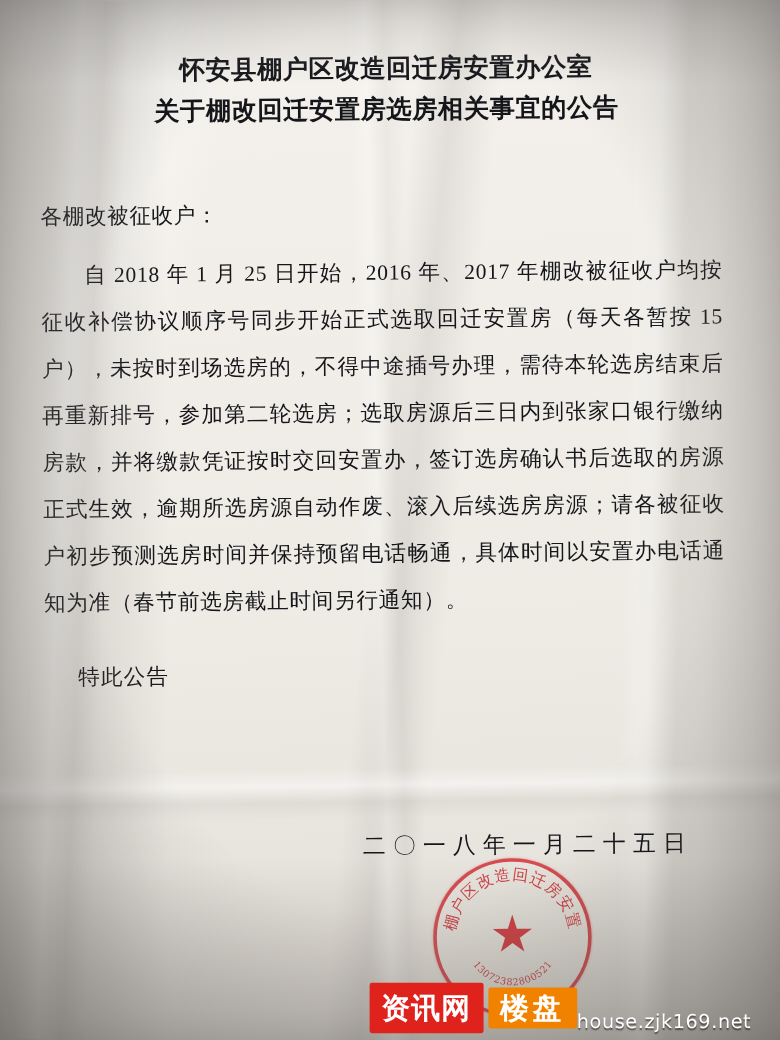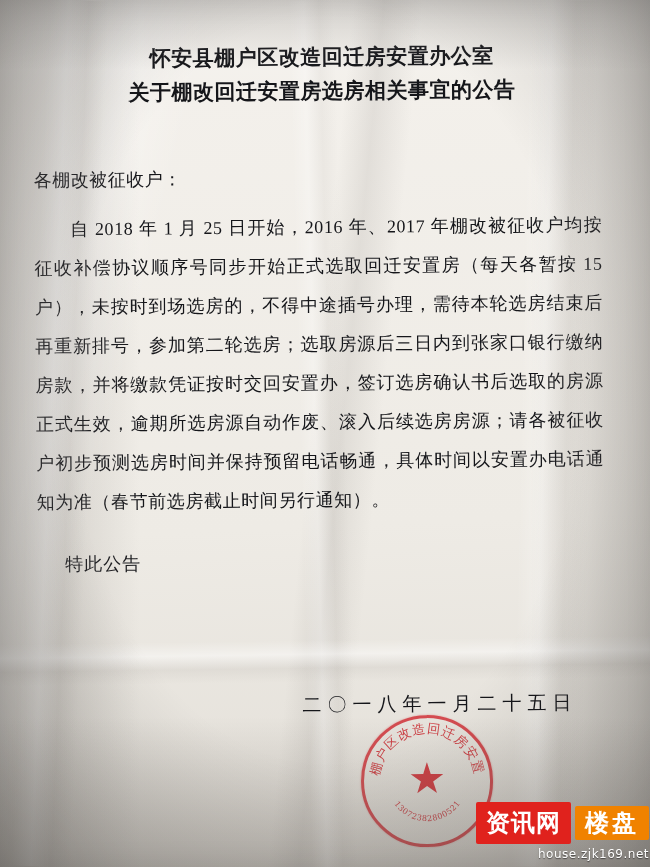--- a/index.html
+++ b/index.html
@@ -154,24 +154,24 @@
     fill: rgba(200, 22, 30, 0.8);
     font-size: 13px;
     font-family: "DejaVu Serif", "Liberation Serif", serif;
     letter-spacing: 1px;
   }
   .seal .smalltext { font-size: 8px; letter-spacing: 0.5px; }
 
   
   .watermark {
     position: absolute;
-    right: 1px;
+    right: 24px;
     bottom: 6px;
     display: flex;
-    flex-direction: column;
+    flex-direction: row;
     align-items: flex-end;
   }
   .wm-row {
     display: flex;
     align-items: center;
   }
   .wm-box {
     display: flex;
     align-items: center;
     justify-content: center;
@@ -189,21 +189,21 @@
   .wm-lp {
     background: #f08200;
     padding: 1px 10px;
     font-size: 24px;
     letter-spacing: 3px;
     border-radius: 2px;
     margin-left: 4px;
   }
   .wm-url {
     margin-top: 3px;
-    font-size: 12px;
+    font-size: 16px;
     color: #ffffff;
     background: rgba(0,0,0,0.0);
     font-family: "DejaVu Sans", "Liberation Sans", sans-serif;
     text-shadow: 0 1px 1px rgba(0,0,0,0.5);
     letter-spacing: 0.5px;
   }
 
   
   .vignette {
     position: absolute;

